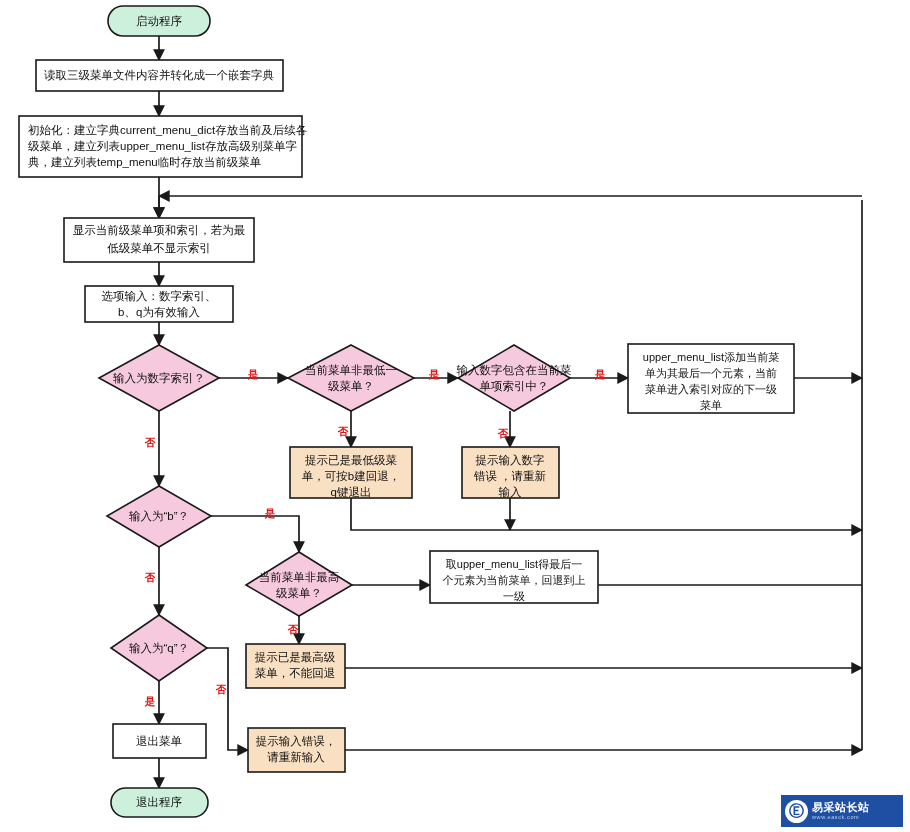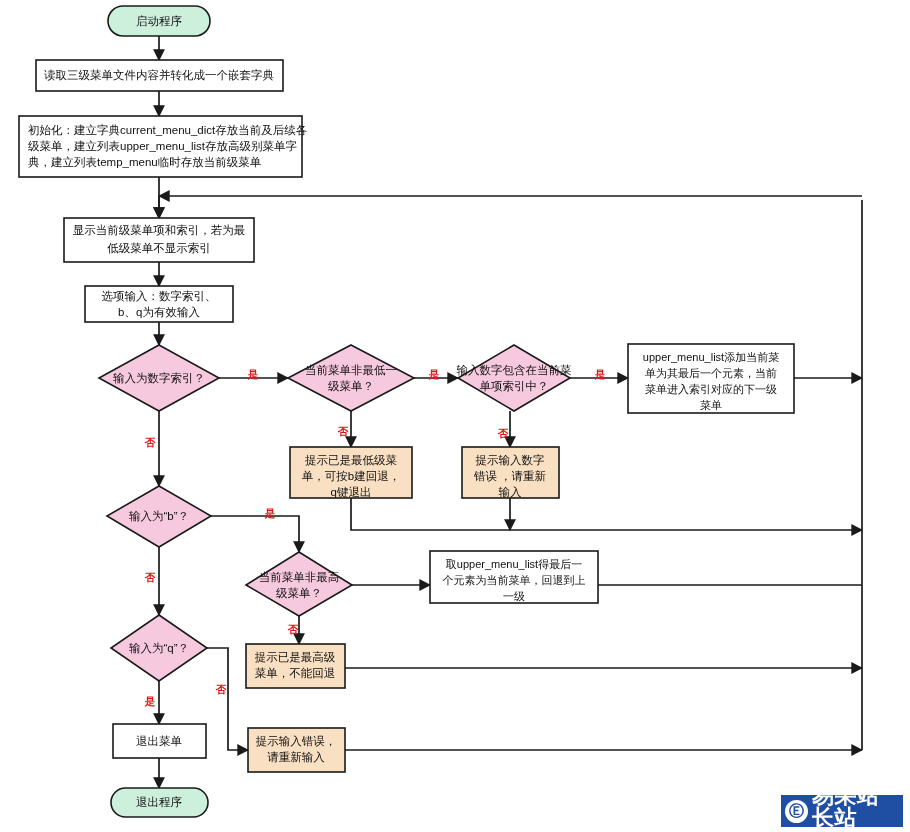--- a/index.html
+++ b/index.html
@@ -85,21 +85,21 @@
     font-family: "DejaVu Sans", sans-serif;
   }
   #watermark .wm-textwrap {
     display: flex;
     flex-direction: column;
     justify-content: center;
     line-height: 1;
   }
   #watermark .wm-main {
     color: #ffffff;
-    font-size: 22px;
+    font-size: 11px;
     font-weight: bold;
     letter-spacing: 0.5px;
     font-family: "Liberation Sans", "DejaVu Sans", sans-serif;
   }
   #watermark .wm-sub {
     color: #bcd0ec;
     font-size: 5.5px;
     letter-spacing: 0.6px;
     margin-top: 2px;
     font-family: "Liberation Sans", "DejaVu Sans", sans-serif;

